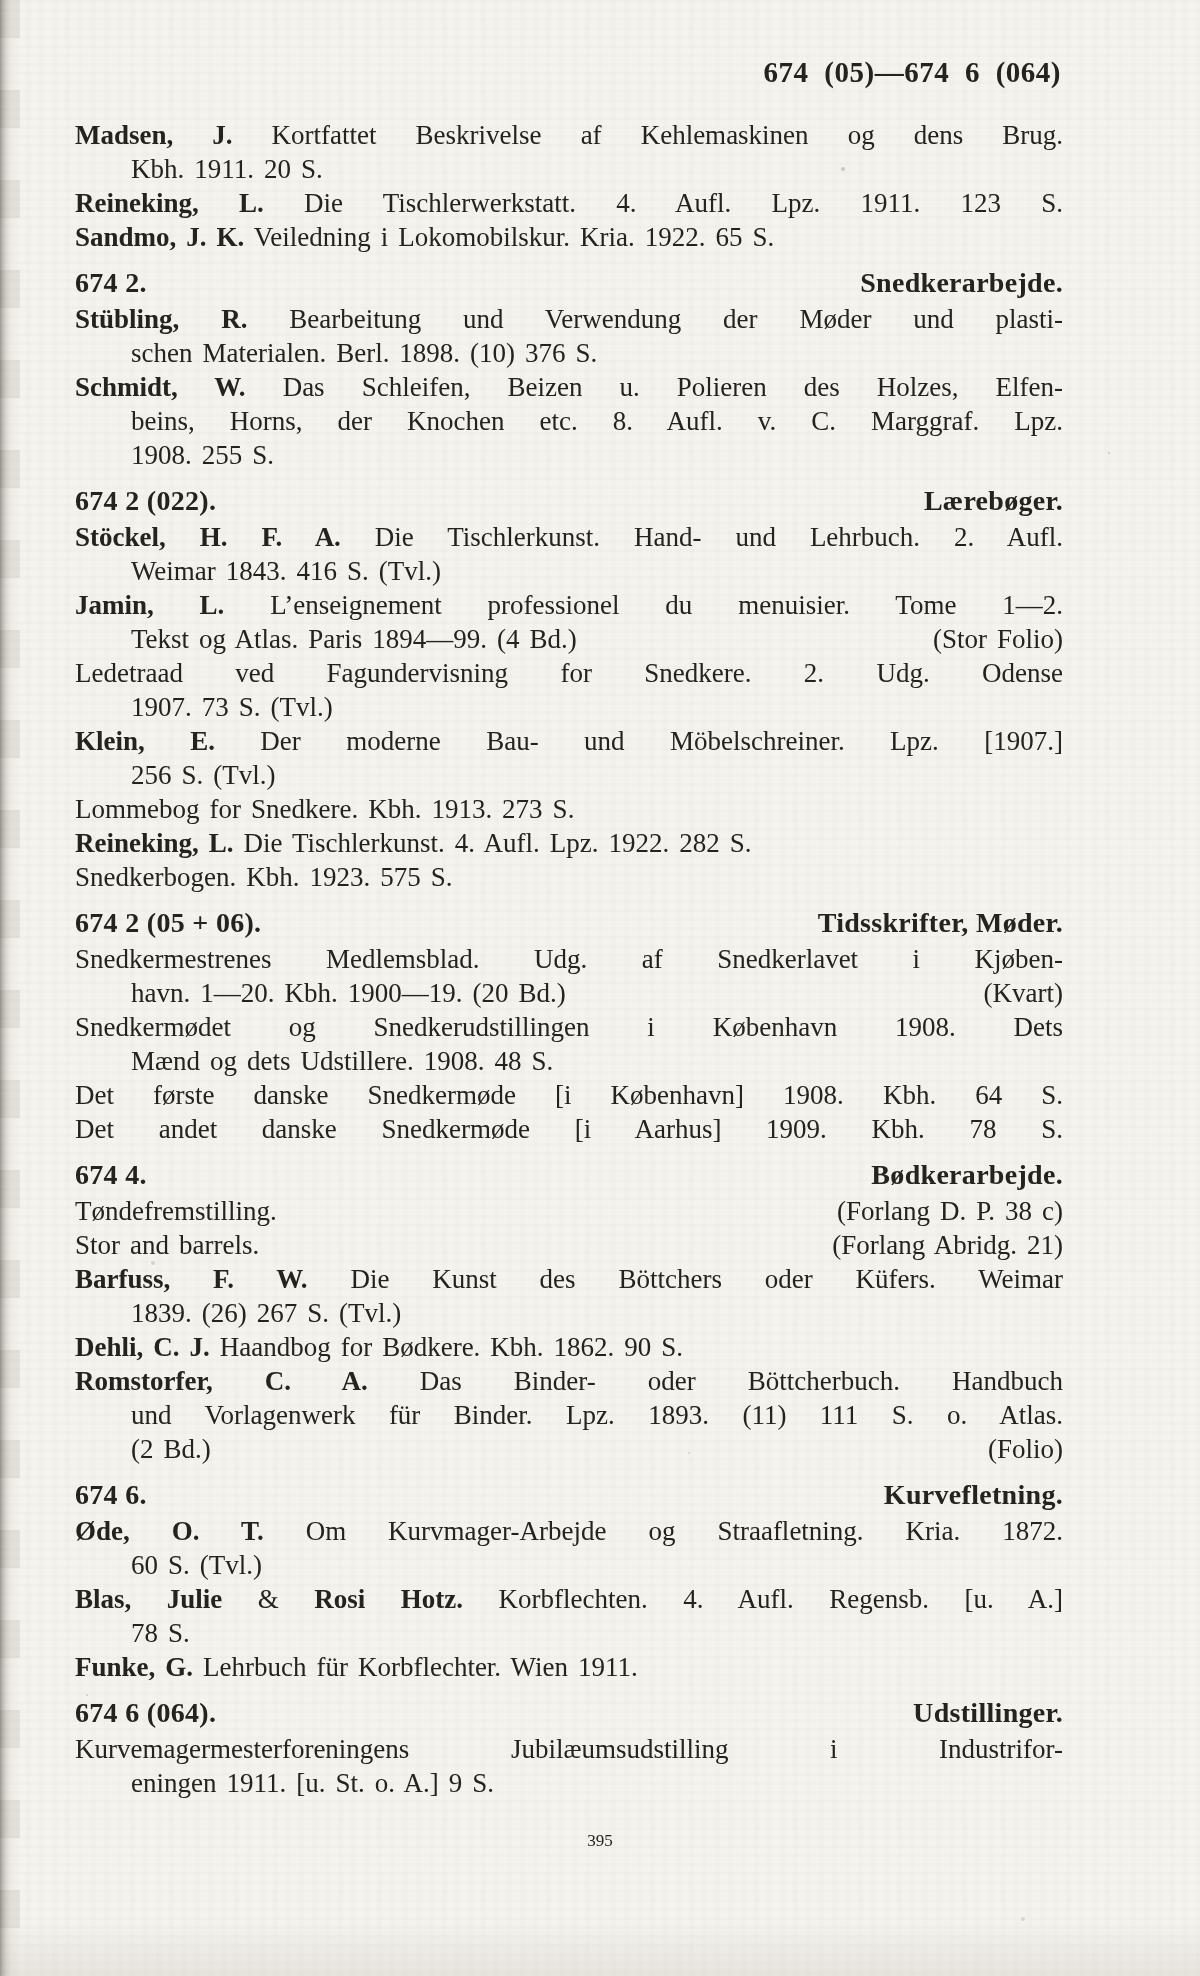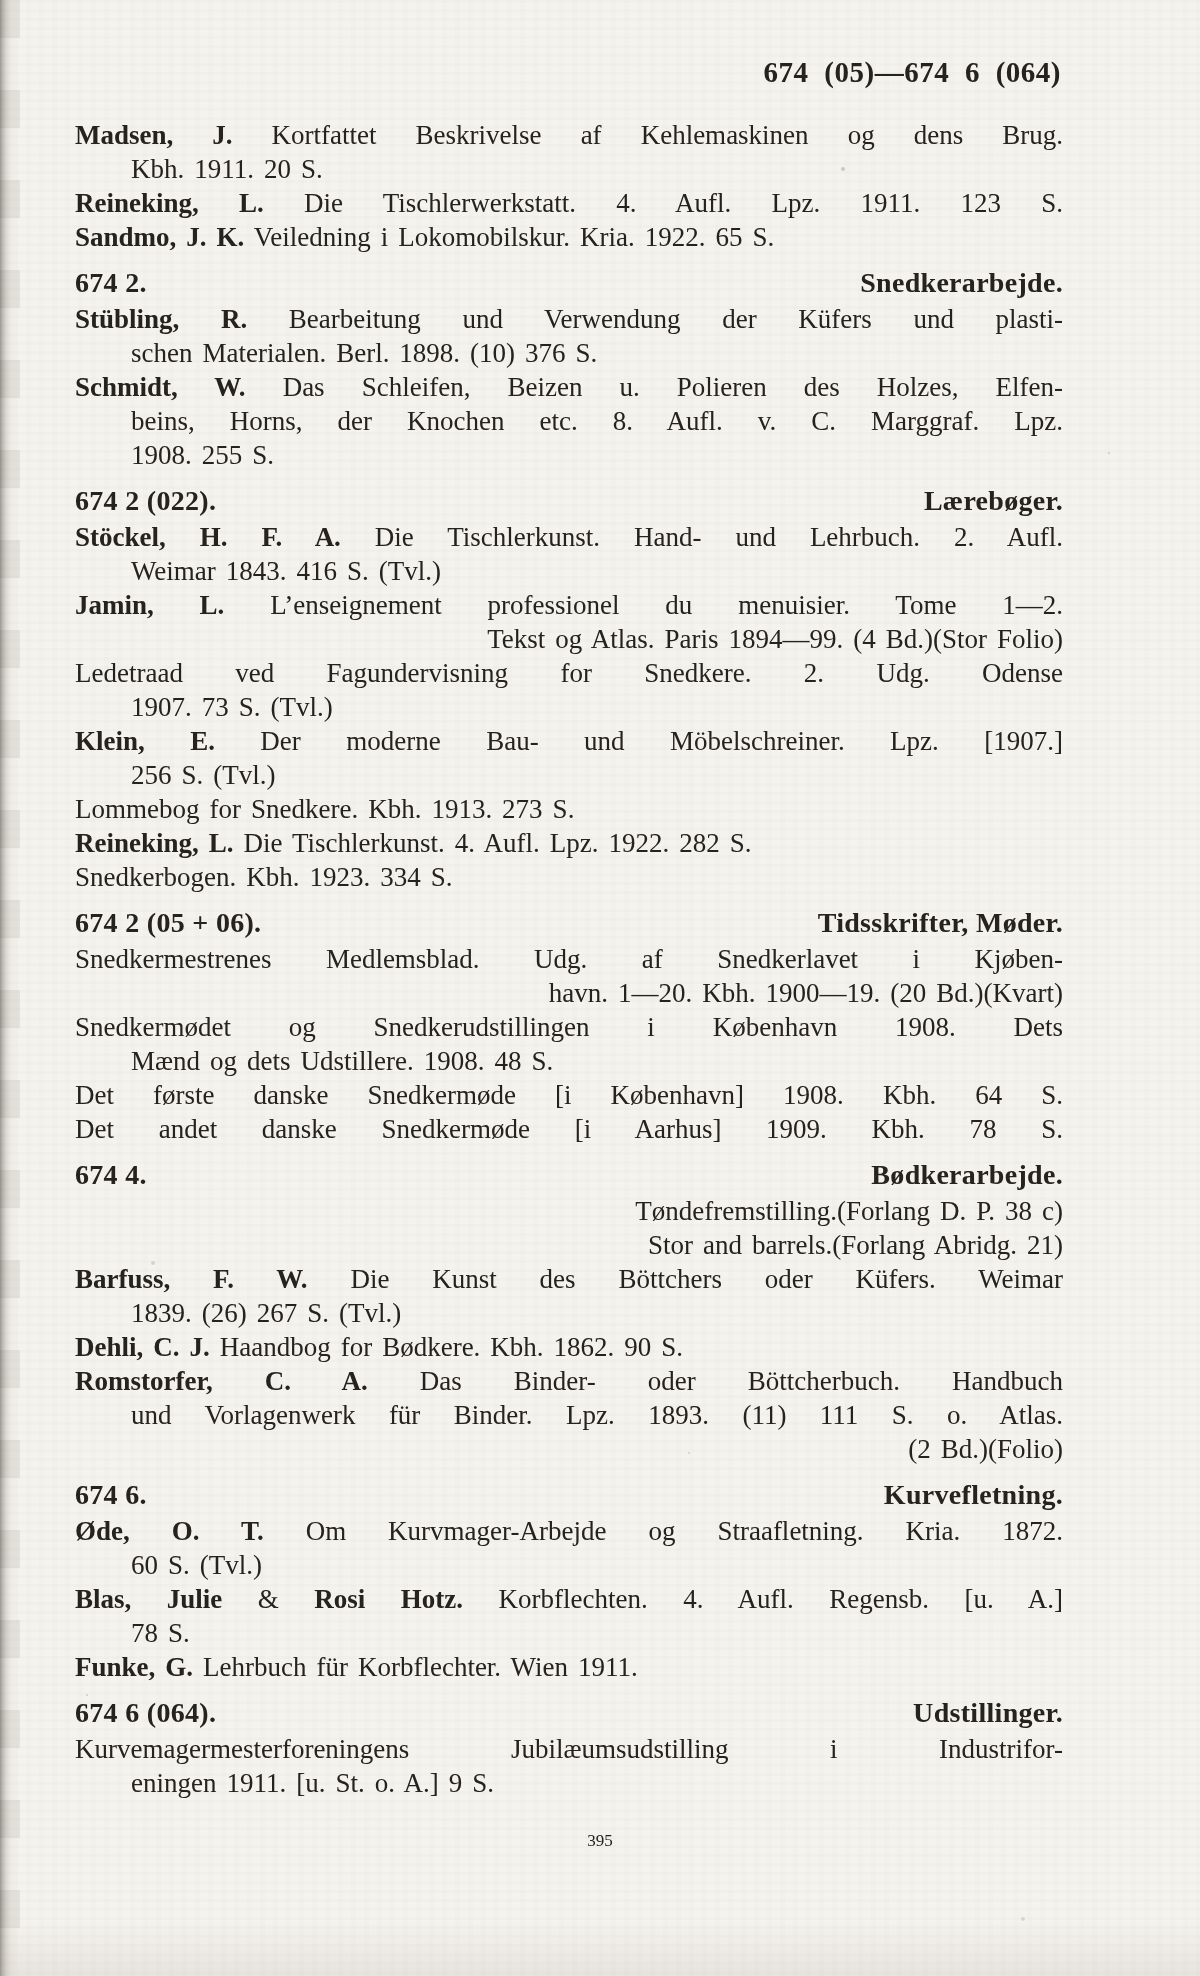--- a/index.html
+++ b/index.html
@@ -43,21 +43,21 @@
       1022px 1918px 0 1px rgba(110,104,94,0.20);
   }
   .content{position:absolute;left:75px;top:52px;width:988px;}
   .doc-header{
     text-align:right;font-weight:700;font-size:29px;line-height:40px;
     margin-bottom:26px;word-spacing:8px;letter-spacing:0.5px;padding-right:2px;
   }
   .line{font-size:27px;line-height:34px;word-spacing:0.12em;}
   .line.ind{padding-left:56px;}
   .line.fill{text-align:justify;text-align-last:justify;}
-  .line.flexline{display:flex;justify-content:flex-end;margin-left:29px;}
+  .line.flexline{display:flex;justify-content:space-between;}
   .b{font-weight:700;}
   .heading{
     display:flex;justify-content:space-between;
     font-weight:700;font-size:28px;line-height:34px;margin-top:12px;margin-bottom:2px;
     letter-spacing:0.3px;
     gap:20px;
   }
   .page-num{
     position:absolute;left:0;top:1824px;width:100%;
     text-align:center;font-size:17px;line-height:34px;
@@ -75,21 +75,21 @@
   <div class="doc-header">674 (05)—674 6 (064)</div>
   <div id="blocks">
       <div class="line fill"><span class="main"><span class="b">Madsen, J.</span><span> Kortfattet Beskrivelse af Kehlemaskinen og dens Brug.</span></span></div>
       <div class="line ind"><span class="main"><span>Kbh. 1911. 20 S.</span></span></div>
       <div class="line fill"><span class="main"><span class="b">Reineking, L.</span><span> Die Tischlerwerkstatt. 4. Aufl. Lpz. 1911. 123 S.</span></span></div>
       <div class="line"><span class="main"><span class="b">Sandmo, J. K.</span><span> Veiledning i Lokomobilskur. Kria. 1922. 65 S.</span></span></div>
       <div class="heading">
         <span class="h-left">674 2.</span>
         <span class="h-right">Snedkerarbejde.</span>
       </div>
-      <div class="line fill"><span class="main"><span class="b">Stübling, R.</span><span> Bearbeitung und Verwendung der Küfers und plasti-</span></span></div>
+      <div class="line fill"><span class="main"><span class="b">Stübling, R.</span><span> Bearbeitung und Verwendung der Møder und plasti-</span></span></div>
       <div class="line ind"><span class="main"><span>schen Materialen. Berl. 1898. (10) 376 S.</span></span></div>
       <div class="line fill"><span class="main"><span class="b">Schmidt, W.</span><span> Das Schleifen, Beizen u. Polieren des Holzes, Elfen-</span></span></div>
       <div class="line ind fill"><span class="main"><span>beins, Horns, der Knochen etc. 8. Aufl. v. C. Marggraf. Lpz.</span></span></div>
       <div class="line ind"><span class="main"><span>1908. 255 S.</span></span></div>
       <div class="heading">
         <span class="h-left">674 2 (022).</span>
         <span class="h-right">Lærebøger.</span>
       </div>
       <div class="line fill"><span class="main"><span class="b">Stöckel, H. F. A.</span><span> Die Tischlerkunst. Hand- und Lehrbuch. 2. Aufl.</span></span></div>
       <div class="line ind"><span class="main"><span>Weimar 1843. 416 S. (Tvl.)</span></span></div>
@@ -97,21 +97,21 @@
       <div class="line ind flexline">
         <span class="main"><span>Tekst og Atlas. Paris 1894—99. (4 Bd.)</span></span>
         <span class="rnote">(Stor Folio)</span>
       </div>
       <div class="line fill"><span class="main"><span>Ledetraad ved Fagundervisning for Snedkere. 2. Udg. Odense</span></span></div>
       <div class="line ind"><span class="main"><span>1907. 73 S. (Tvl.)</span></span></div>
       <div class="line fill"><span class="main"><span class="b">Klein, E.</span><span> Der moderne Bau- und Möbelschreiner. Lpz. [1907.]</span></span></div>
       <div class="line ind"><span class="main"><span>256 S. (Tvl.)</span></span></div>
       <div class="line"><span class="main"><span>Lommebog for Snedkere. Kbh. 1913. 273 S.</span></span></div>
       <div class="line"><span class="main"><span class="b">Reineking, L.</span><span> Die Tischlerkunst. 4. Aufl. Lpz. 1922. 282 S.</span></span></div>
-      <div class="line"><span class="main"><span>Snedkerbogen. Kbh. 1923. 334 S.</span></span></div>
+      <div class="line"><span class="main"><span>Snedkerbogen. Kbh. 1923. 575 S.</span></span></div>
       <div class="heading">
         <span class="h-left">674 2 (05 + 06).</span>
         <span class="h-right">Tidsskrifter, Møder.</span>
       </div>
       <div class="line fill"><span class="main"><span>Snedkermestrenes Medlemsblad. Udg. af Snedkerlavet i Kjøben-</span></span></div>
       <div class="line ind flexline">
         <span class="main"><span>havn. 1—20. Kbh. 1900—19. (20 Bd.)</span></span>
         <span class="rnote">(Kvart)</span>
       </div>
       <div class="line fill"><span class="main"><span>Snedkermødet og Snedkerudstillingen i København 1908. Dets</span></span></div>

